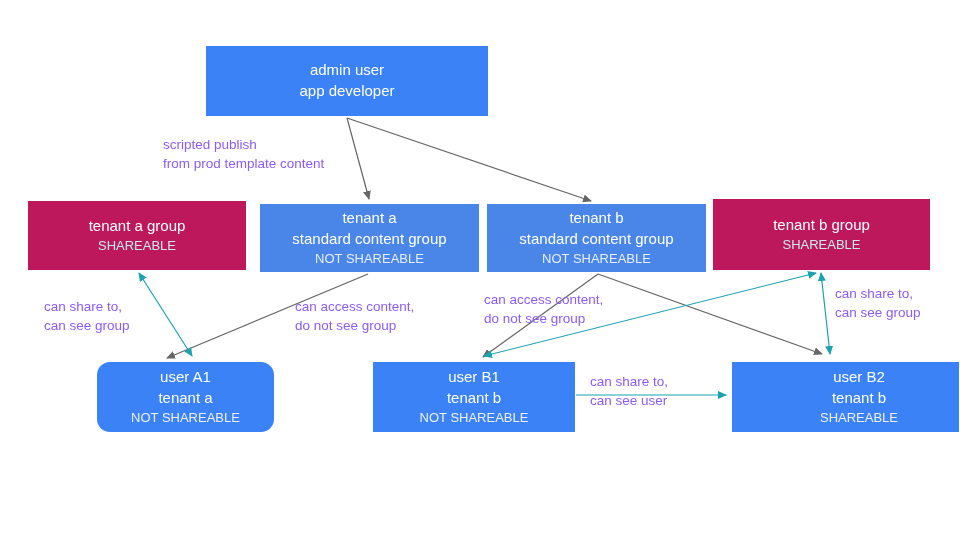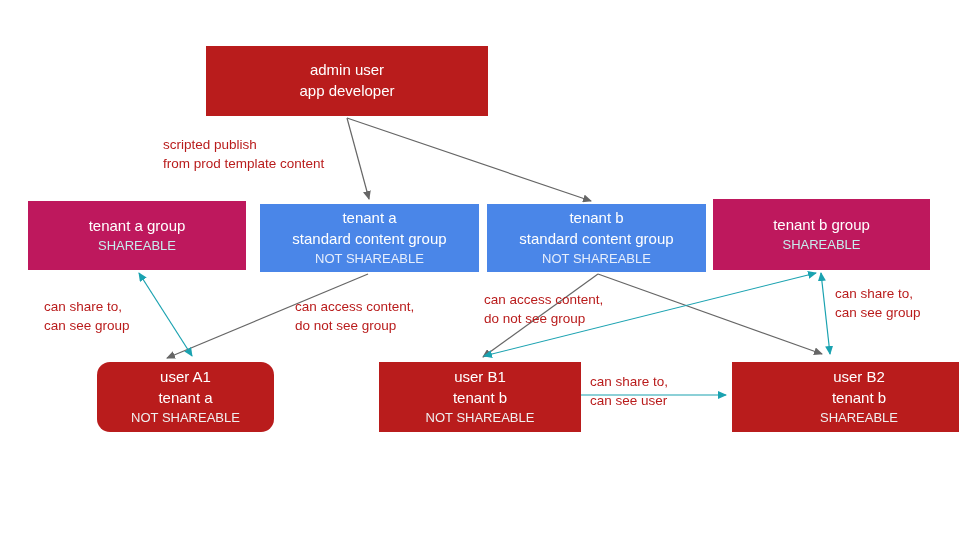--- a/index.html
+++ b/index.html
@@ -6,28 +6,28 @@
   body{
     width:960px;height:540px;position:relative;background:#ffffff;
     font-family:"Liberation Sans", sans-serif;overflow:hidden;
   }
   .node{
     position:absolute;display:flex;flex-direction:column;justify-content:center;
     align-items:center;text-align:center;color:#ffffff;line-height:1.38;
   }
   .node .main{font-size:15px;}
   .node .sub{font-size:13px;}
-  .gray{background:#b91c1c;}
+  .gray{background:#3b82f6;}
   .teal{background:#be185d;}
   .blue{background:#4a86e8;}
   .teal .sub{color:#c7ecee;}
   .blue .sub{color:#e6eefc;}
   .gray .sub{color:#efefef;}
   .lbl{
-    position:absolute;font-size:13.5px;color:#b91c1c;line-height:1.42;
+    position:absolute;font-size:13.5px;color:#8b5cf6;line-height:1.42;
     white-space:pre-line;
   }
   svg.edges{position:absolute;left:0;top:0;pointer-events:none;}
 </style>
 </head>
 <body>
 
 <svg class="edges" width="960" height="540" viewBox="0 0 960 540">
   <defs>
     <marker id="mg" markerWidth="10" markerHeight="8" refX="8" refY="4" orient="auto-start-reverse" markerUnits="userSpaceOnUse">
@@ -78,21 +78,21 @@
   <span class="main">tenant b group</span>
   <span class="sub">SHAREABLE</span>
 </div>
 
 <div class="node gray" style="left:97px;top:362px;width:177px;height:70px;border-radius:13px;">
   <span class="main">user A1</span>
   <span class="main">tenant a</span>
   <span class="sub">NOT SHAREABLE</span>
 </div>
 
-<div class="node gray" style="left:373px;top:362px;width:202px;height:70px;margin-left:6px;">
+<div class="node gray" style="left:373px;top:362px;width:202px;height:70px;">
   <span class="main">user B1</span>
   <span class="main">tenant b</span>
   <span class="sub">NOT SHAREABLE</span>
 </div>
 
 <div class="node gray" style="left:732px;top:362px;width:200px;height:70px;padding-left:27px;">
   <span class="main">user B2</span>
   <span class="main">tenant b</span>
   <span class="sub">SHAREABLE</span>
 </div>

